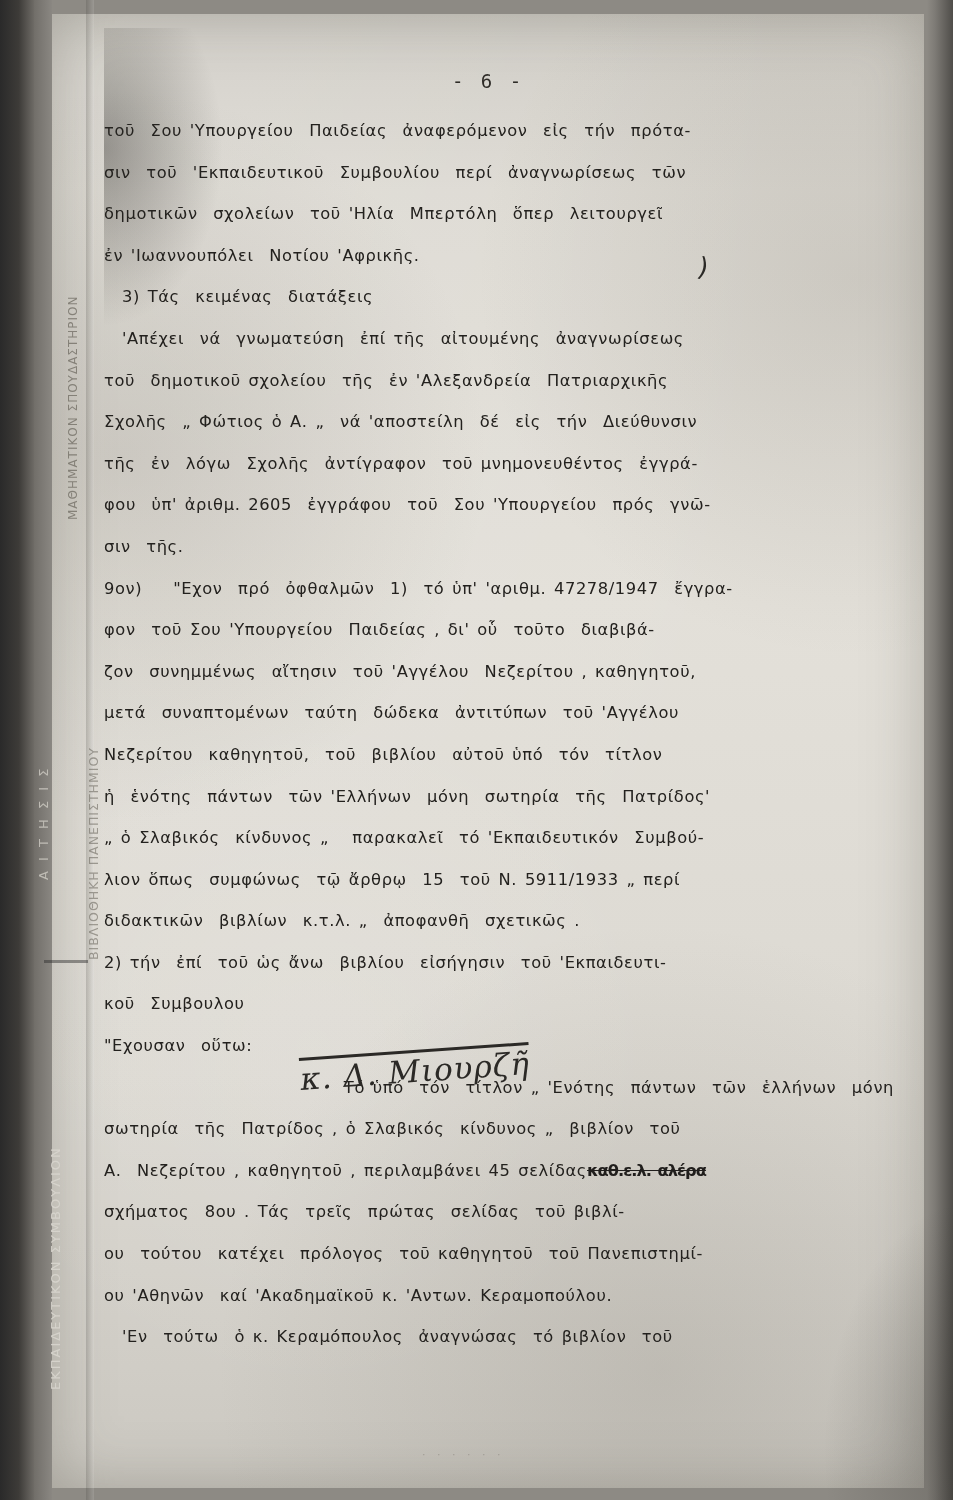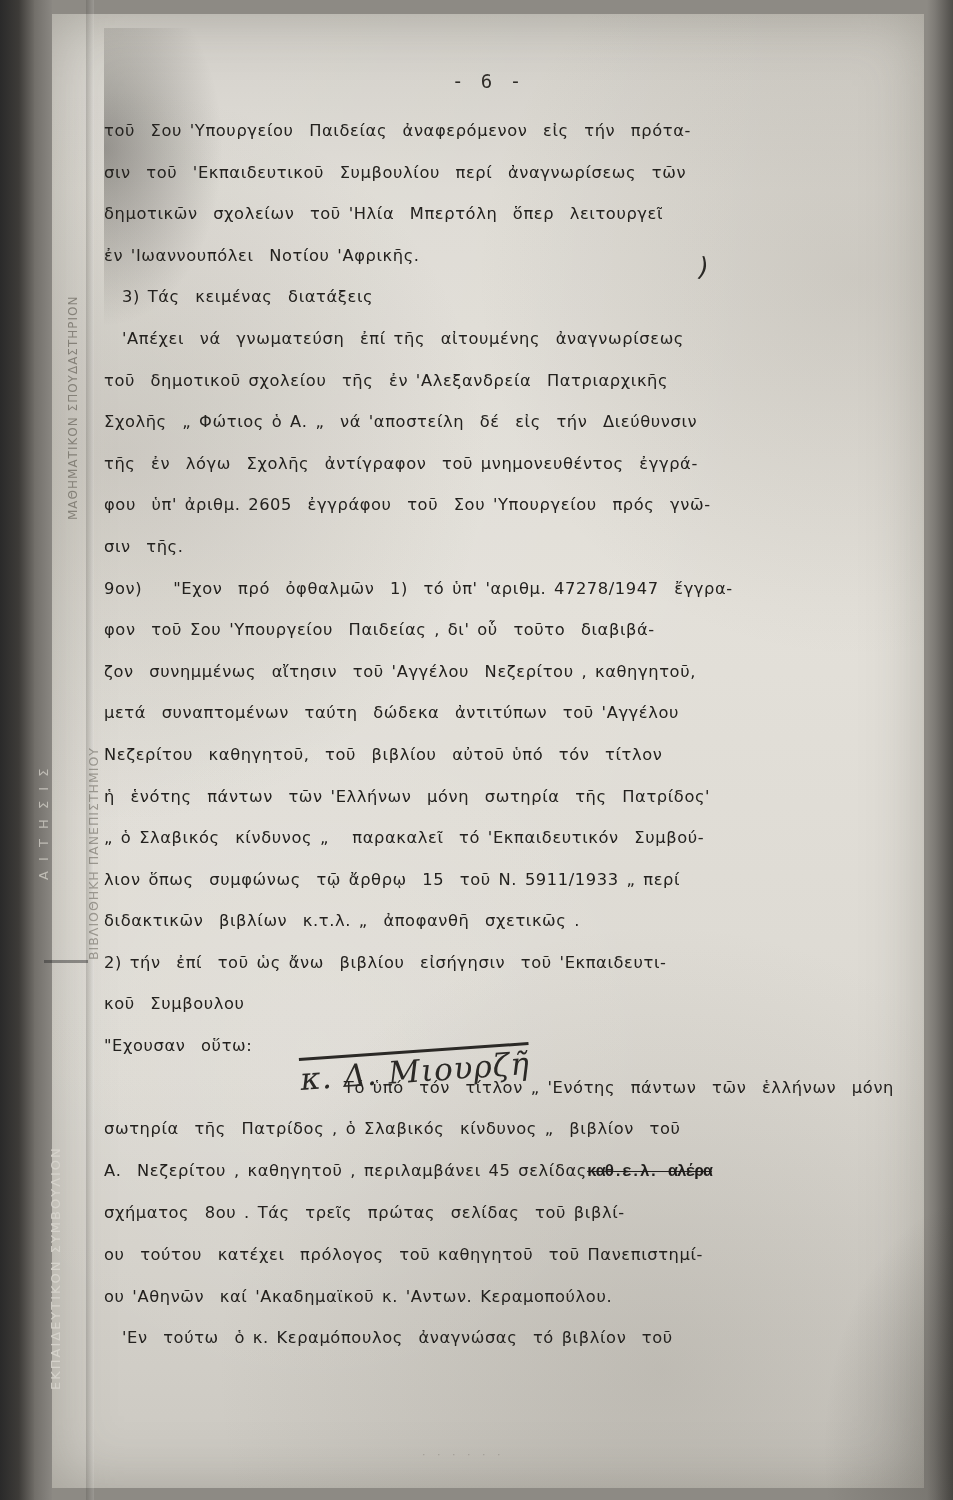--- a/index.html
+++ b/index.html
@@ -169,21 +169,20 @@
     font-size: 26px;
     color: #2b2926;
     transform: rotate(12deg);
   }
   
   .strike-blob {
     text-decoration: line-through;
     color: #201e1c;
     letter-spacing: -1px;
     font-weight: bold;
-    font-family: Liberation Mono, monospace;
   }
   
   #bottom-artifact {
     position: absolute;
     left: 370px; top: 1434px;
     font-size: 11px;
     color: #9a968e;
     letter-spacing: 4px;
     opacity: .8;
   }

